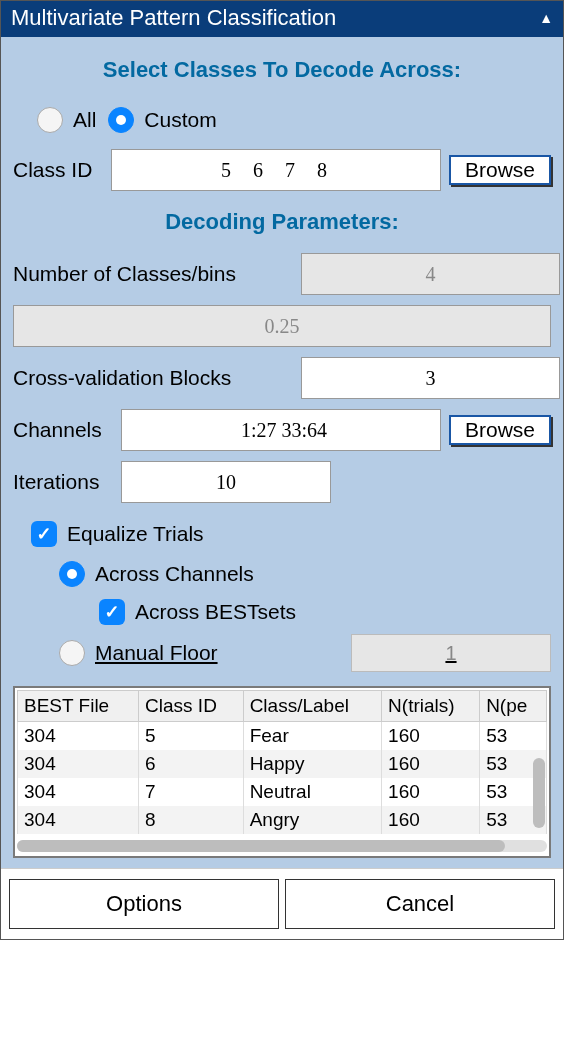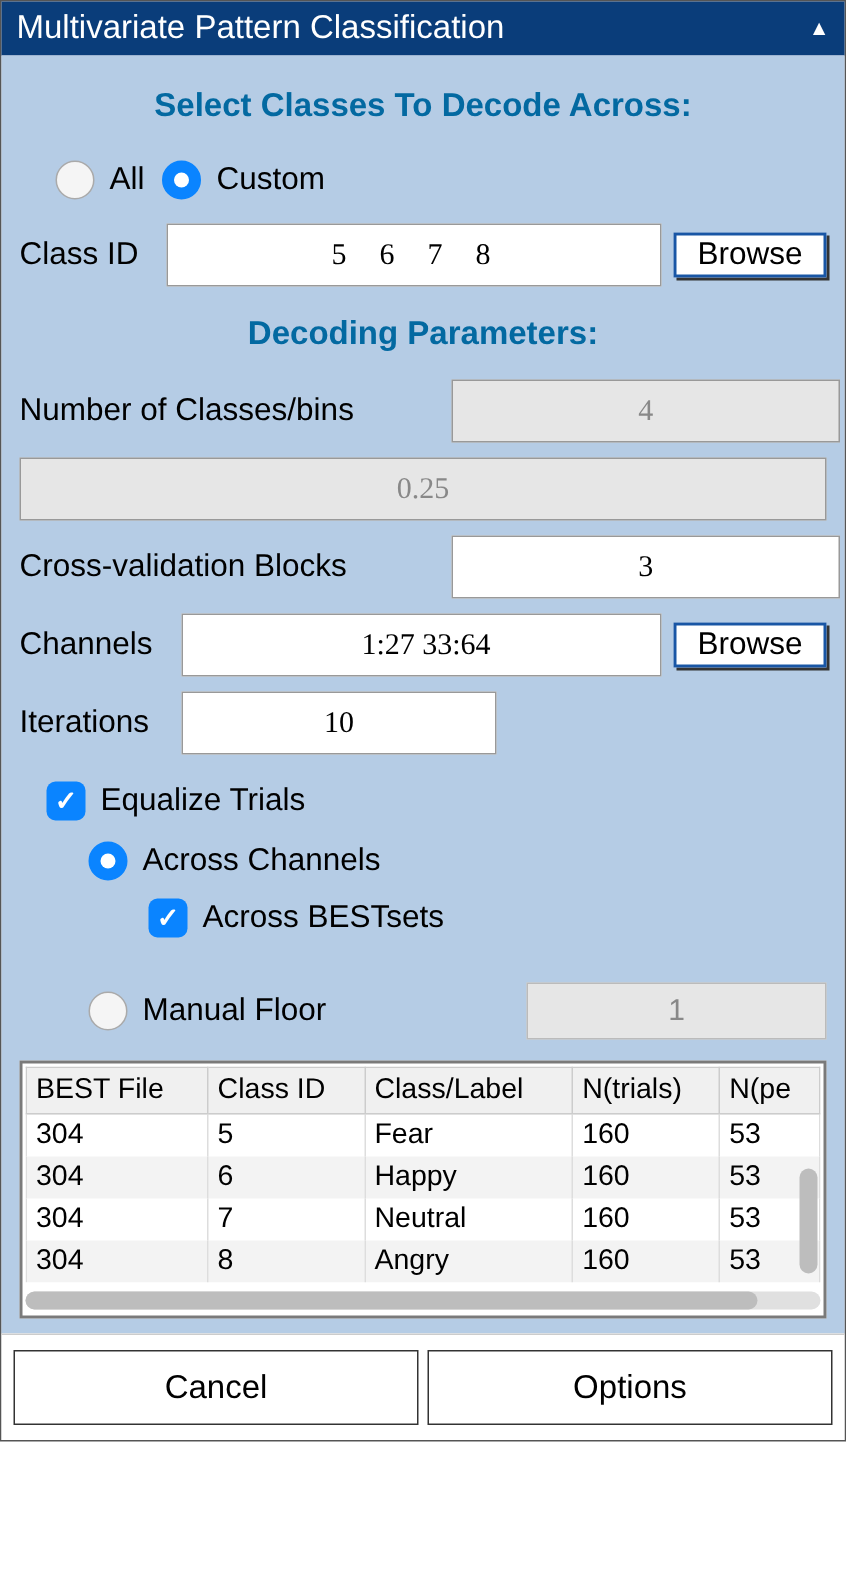--- a/index.html
+++ b/index.html
@@ -55,21 +55,21 @@
   .check {
     width: 26px; height: 26px; border-radius: 6px;
     background: #0a84ff; display: inline-flex;
     align-items: center; justify-content: center;
     margin-right: 10px; flex-shrink: 0;
     color: #fff; font-size: 18px; font-weight: bold;
   }
   .eq-section { margin-top: 18px; margin-left: 6px; }
   .indent1 { margin-left: 40px; margin-top: 14px; }
   .indent2 { margin-left: 80px; margin-top: 12px; }
-  .manual-row { display: flex; align-items: center; margin-top: 30px; margin-left: 40px; gap: 10px; }
+  .manual-row { display: flex; align-items: center; margin-top: 9px; margin-left: 40px; gap: 10px; text-decoration: underline; }
   .manual-input { background: #e6e6e6; border: 1px solid #bbb; height: 38px; width: 200px; font-size: 20px; text-align: center; color: #888; }
   .table-wrap {
     margin-top: 14px;
     border: 2px solid #7a7a7a;
     background: #fff;
     padding: 2px 2px 4px 2px;
     position: relative;
   }
   .table-scroll { overflow-x: hidden; }
   table { border-collapse: collapse; width: 100%; background: #fff; font-size: 19px; }
@@ -238,16 +238,16 @@
       </div>
       <div class="vscroll"></div>
       <div class="hscroll">
           <div class="thumb"></div>
         </div>
     </div>
 
   </div>
 
   <div class="btn-bar">
+    <button class="action-btn">Options</button>
     <button class="action-btn">Cancel</button>
-    <button class="action-btn">Options</button>
   </div>
 </div>
 
 </body></html>

